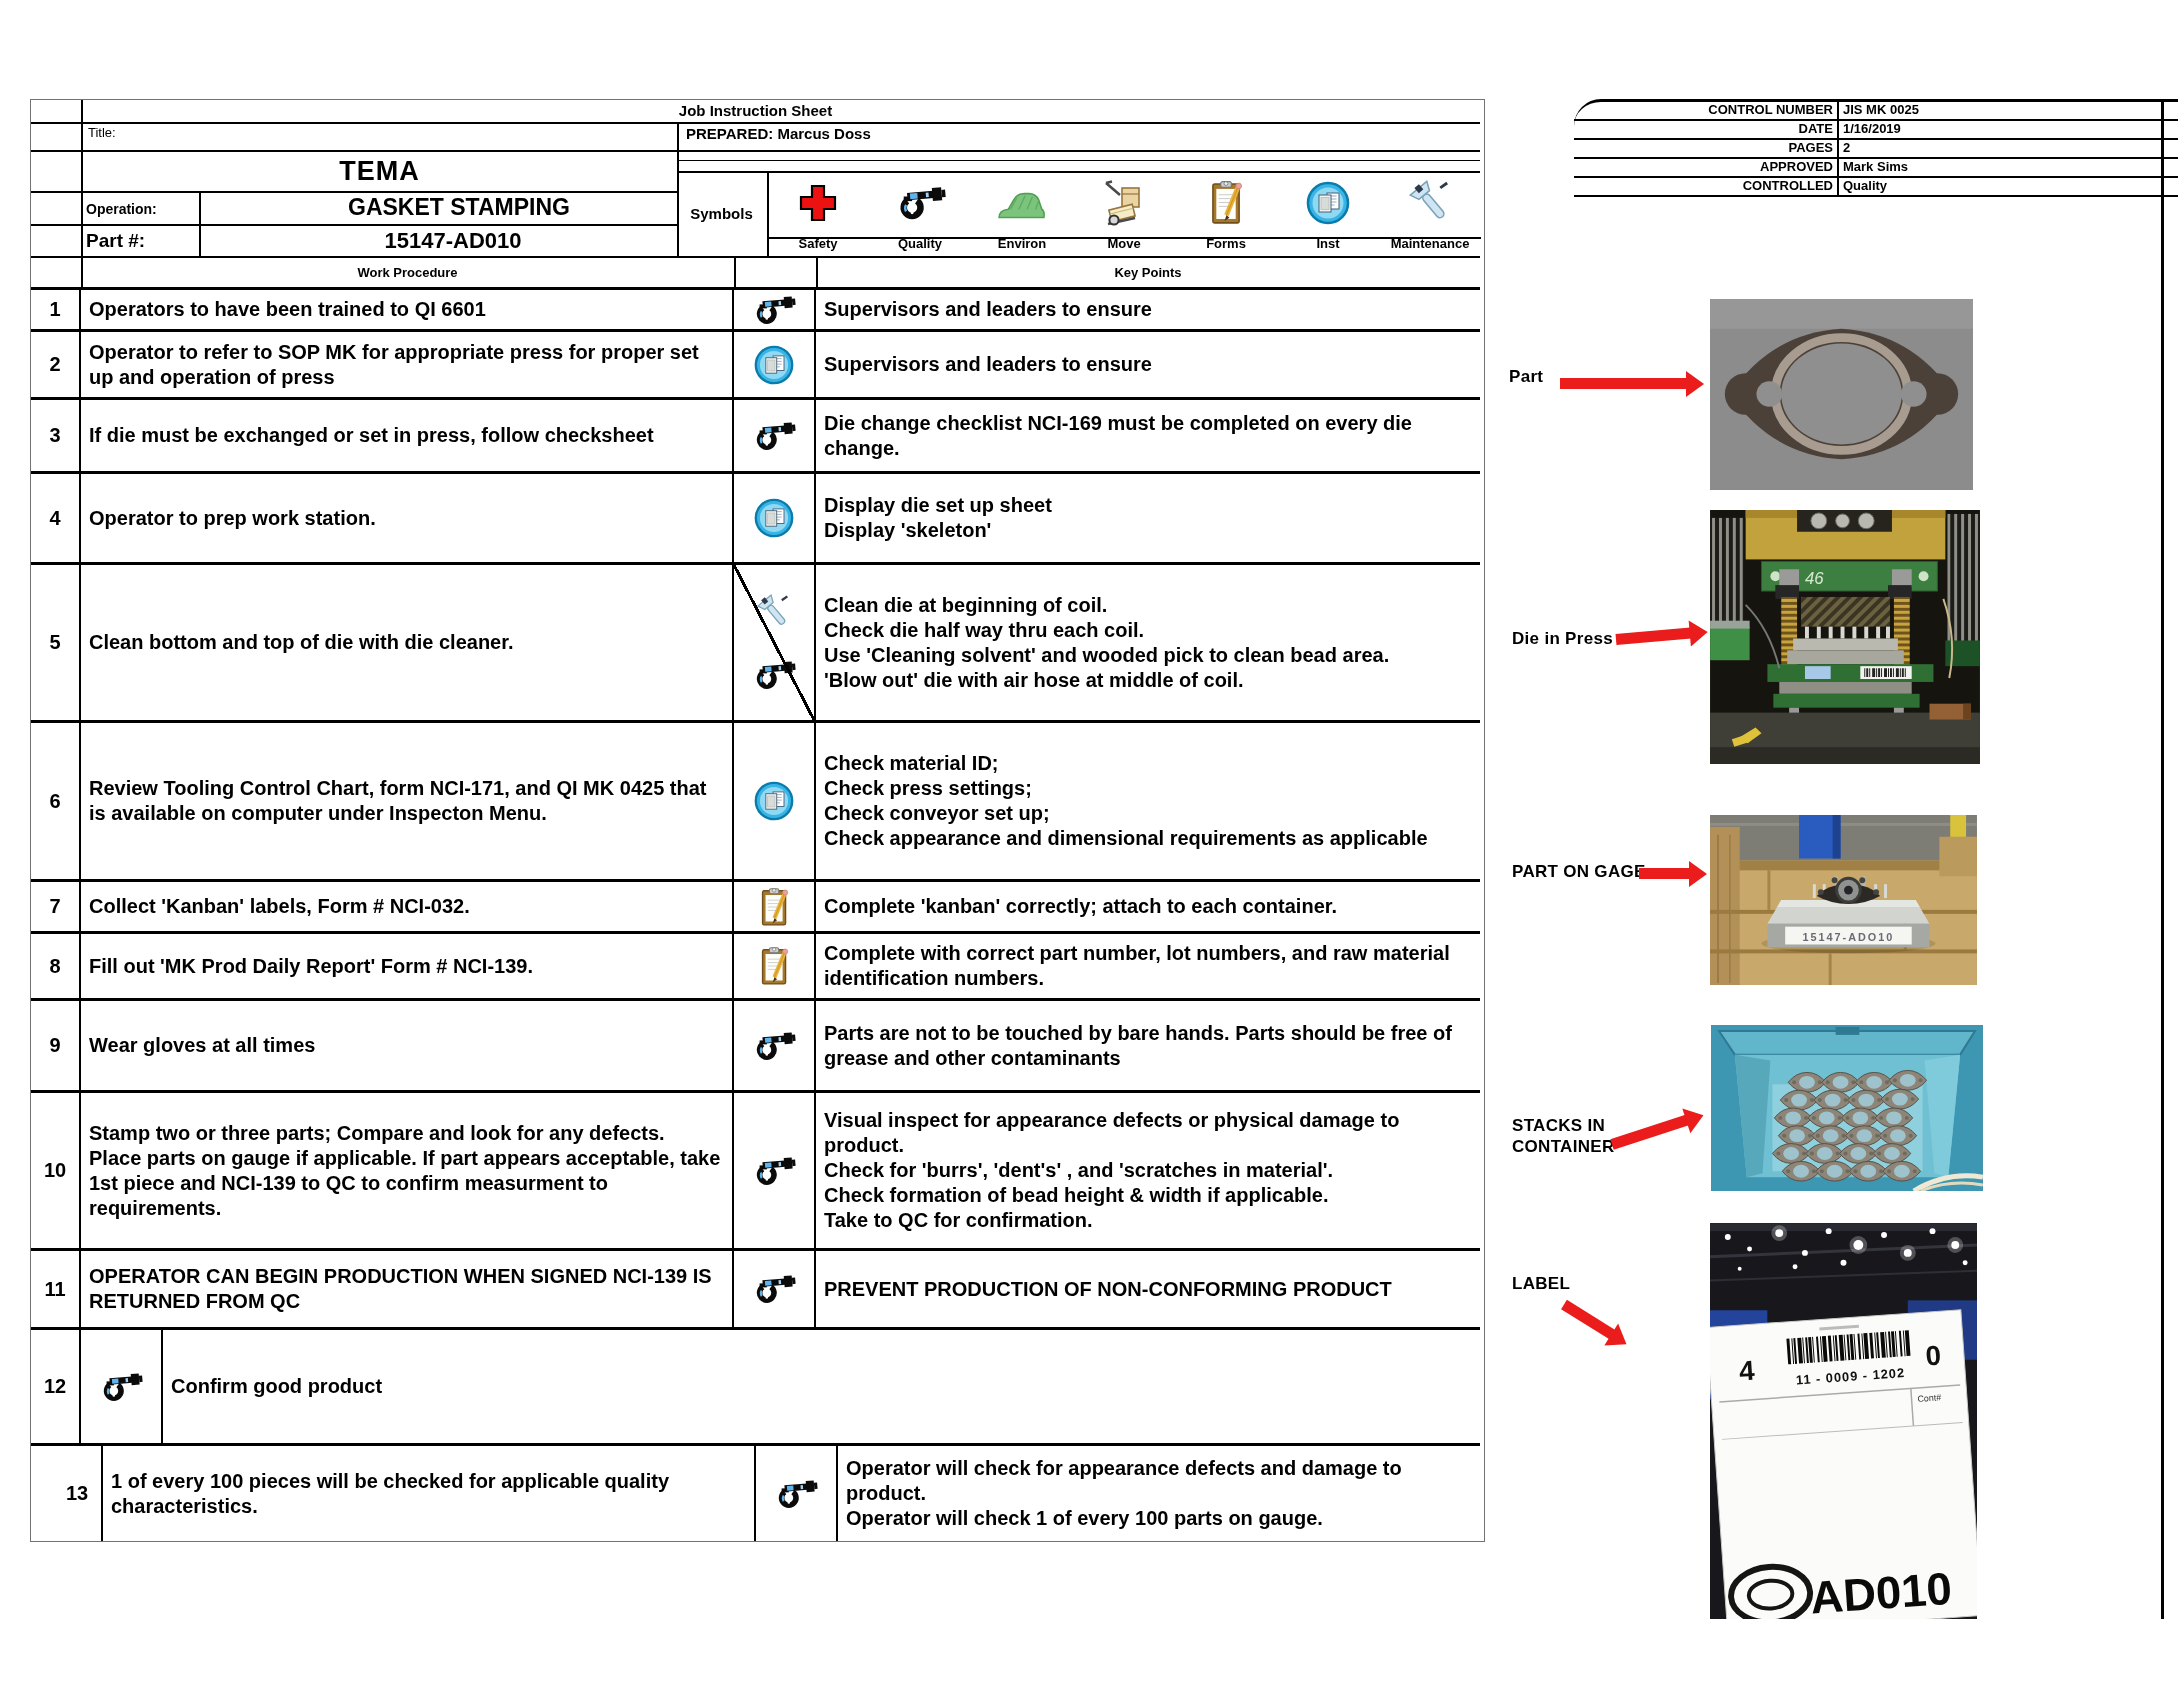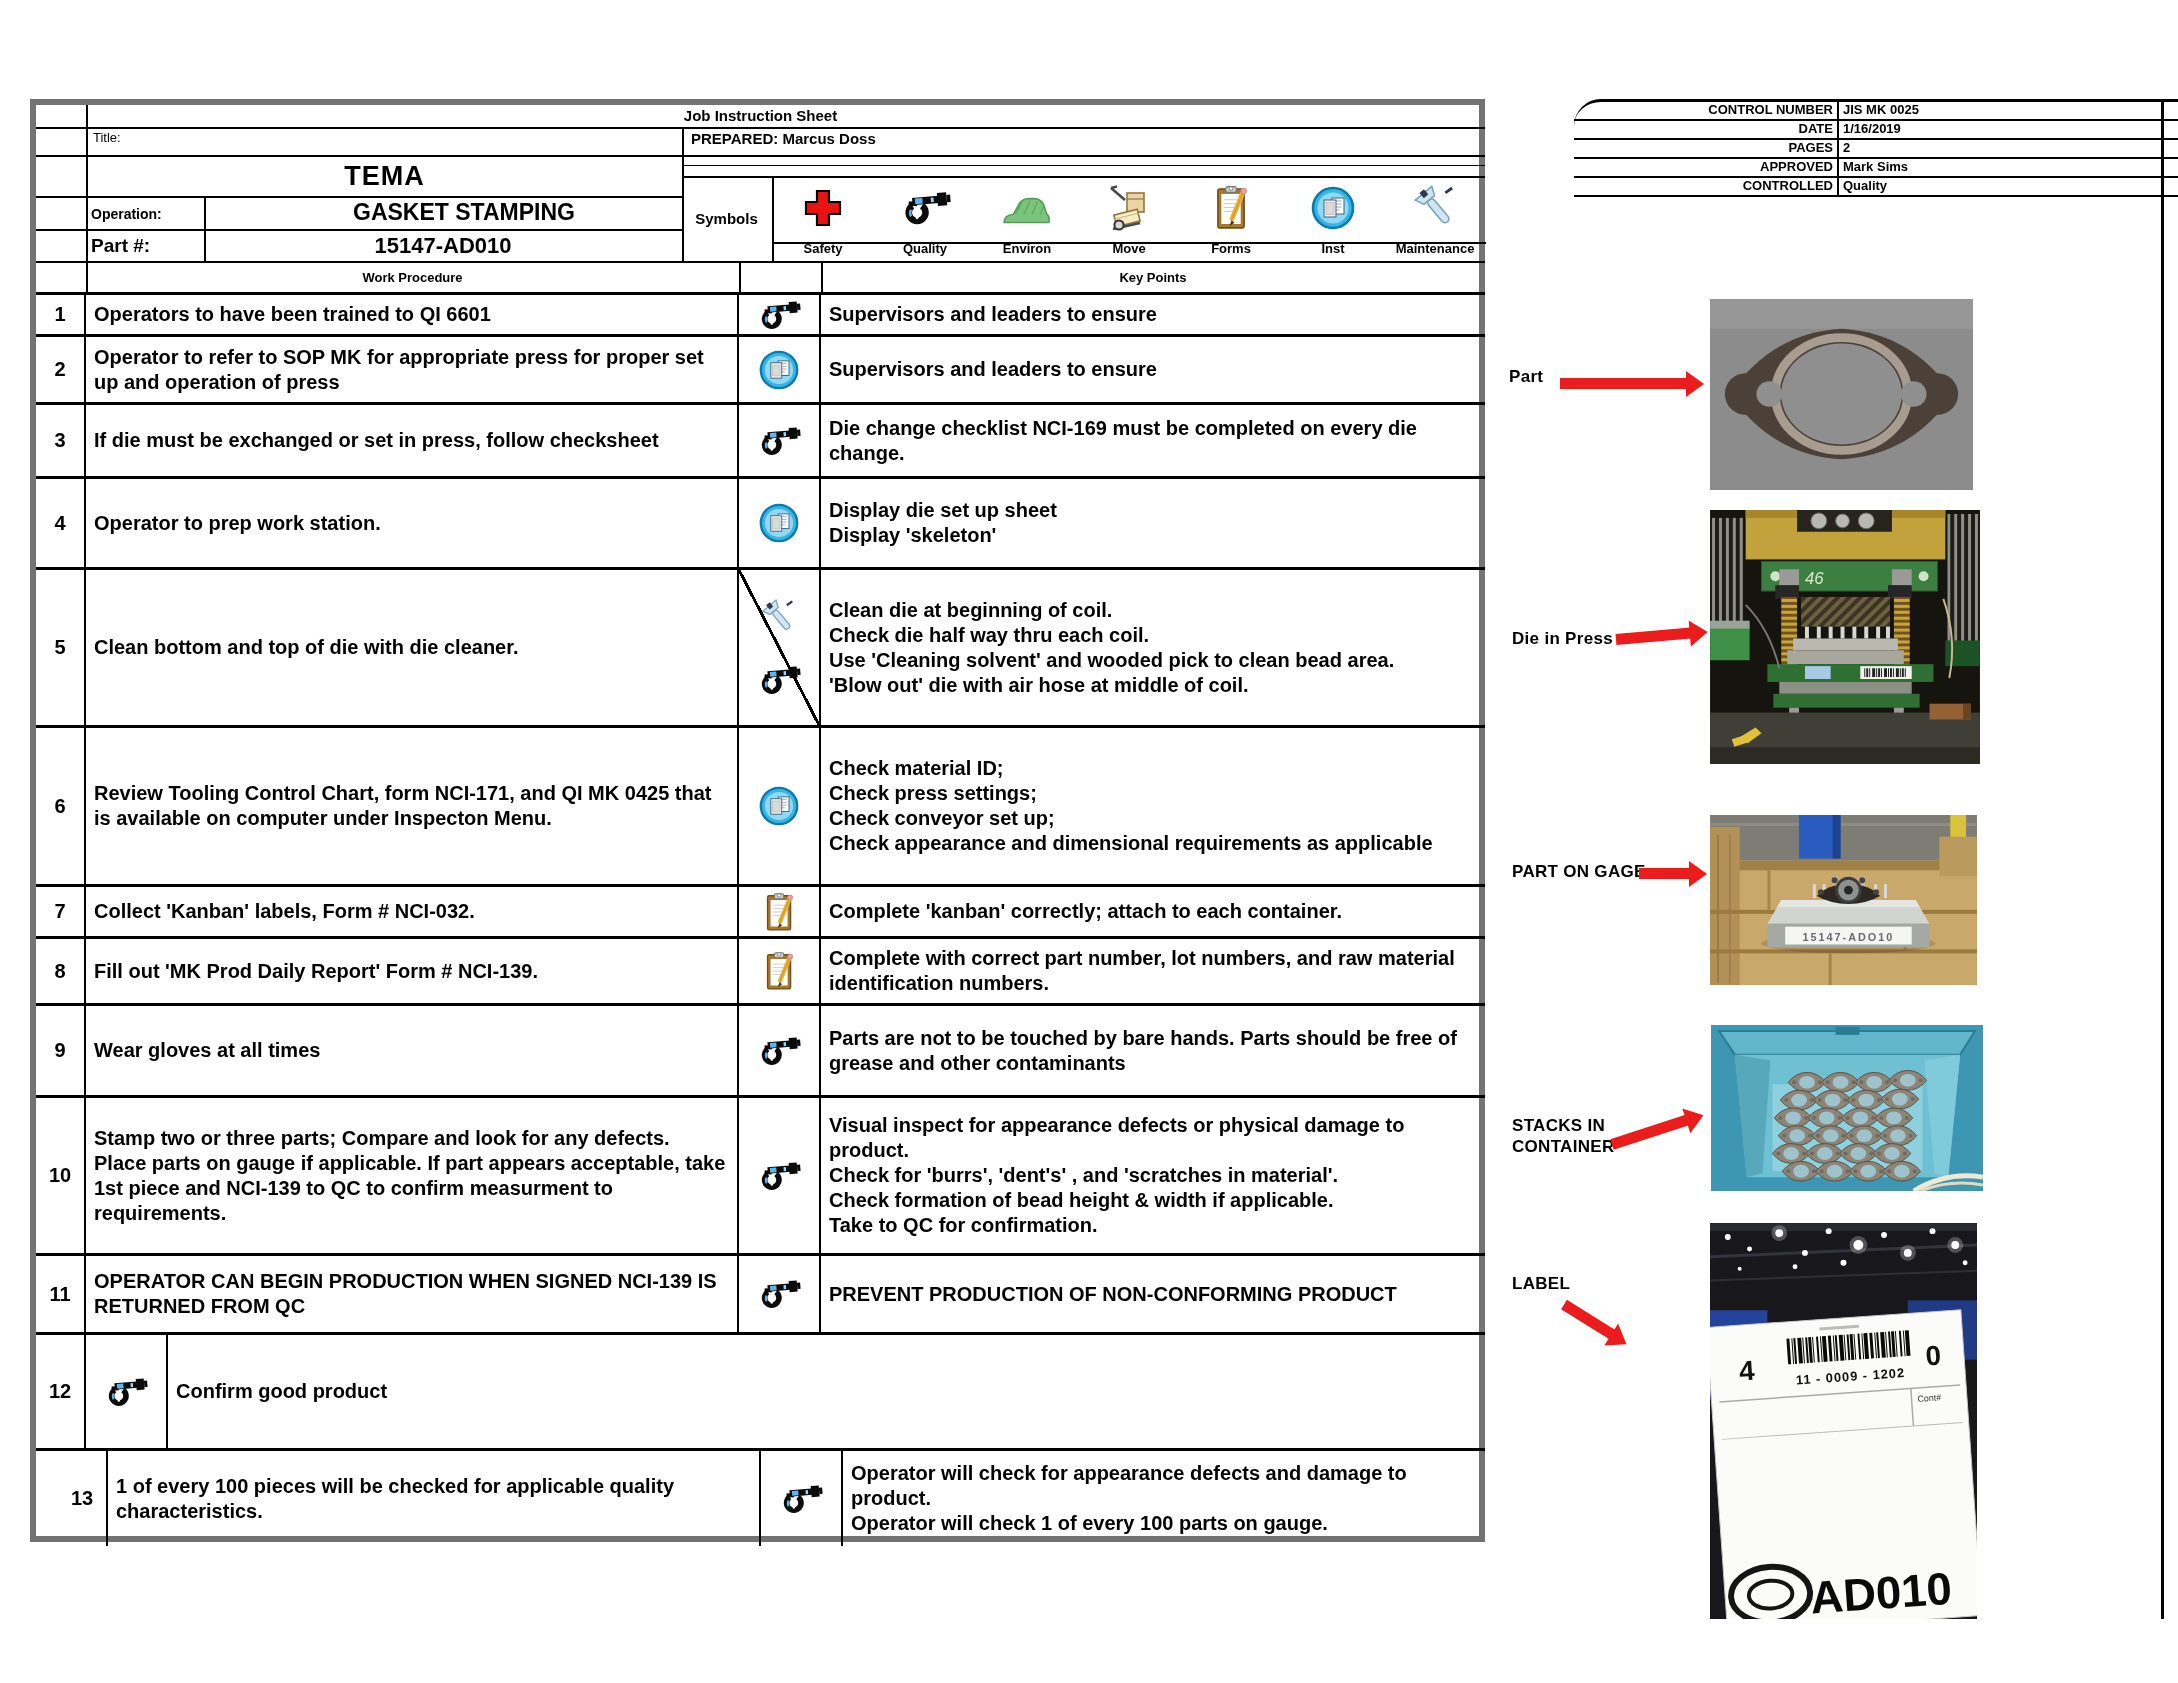--- a/index.html
+++ b/index.html
@@ -1,32 +1,32 @@
 <!DOCTYPE html>
 <html><head>
 <meta charset="utf-8">
 <style>
   html,body{margin:0;padding:0;background:#fff;}
   .page{position:relative;width:2178px;height:1683px;background:#ffffff;
         font-family:"Liberation Sans","DejaVu Sans",sans-serif;color:#000;overflow:hidden;}
   
   .main-table{position:absolute;left:30px;top:99px;width:1455px;height:1443px;
-              border:6px solid #737373;box-sizing:border-box;background:#fff;}
+              border:1px solid #737373;box-sizing:border-box;background:#fff;}
   .hline{position:absolute;background:#000;}
   .vline{position:absolute;background:#000;}
   .jis-title{position:absolute;left:0;top:0;width:1449px;height:22px;text-align:center;
              font-weight:bold;font-size:15px;line-height:21px;}
   .title-label{position:absolute;left:57px;top:25px;font-size:13px;}
   .prepared{position:absolute;left:655px;top:25px;font-weight:bold;font-size:15px;}
   .tema{position:absolute;left:50px;top:50px;width:597px;height:42px;text-align:center;
         font-weight:bold;font-size:27px;line-height:42px;letter-spacing:1px;}
   .op-label{position:absolute;left:55px;top:91px;width:111px;height:33px;font-weight:bold;font-size:14px;line-height:36px;}
   .op-value{position:absolute;left:168px;top:91px;width:478px;height:33px;text-align:center;font-weight:bold;font-size:23px;line-height:33px;padding-left:21px;}
   .part-label{position:absolute;left:55px;top:124px;width:111px;height:33px;font-weight:bold;font-size:19px;line-height:33px;}
-  .part-value{position:absolute;left:168px;top:124px;width:478px;height:33px;text-align:center;font-weight:bold;font-size:22px;line-height:33px;}
+  .part-value{position:absolute;left:168px;top:124px;width:478px;height:33px;text-align:center;font-weight:bold;font-size:22px;line-height:33px;padding-left:15px;}
   .symbols-label{position:absolute;left:646px;top:71px;width:89px;height:85px;text-align:center;
                  font-weight:bold;font-size:15px;line-height:85px;}
   .symbols-strip{position:absolute;left:736px;top:71px;width:714px;height:85px;display:flex;}
   .sym-item{flex:1;display:flex;flex-direction:column;align-items:center;text-align:right;}
   .sym-ic{height:63px;display:flex;align-items:center;justify-content:center;}
   .sym-lb{height:20px;font-weight:bold;font-size:13px;line-height:20px;}
   .wp-header{position:absolute;left:50px;top:156px;width:653px;height:31px;text-align:center;
              font-weight:bold;font-size:13px;line-height:34px;}
   .kp-header{position:absolute;left:785px;top:156px;width:664px;height:31px;text-align:center;
              font-weight:bold;font-size:13px;line-height:34px;}

